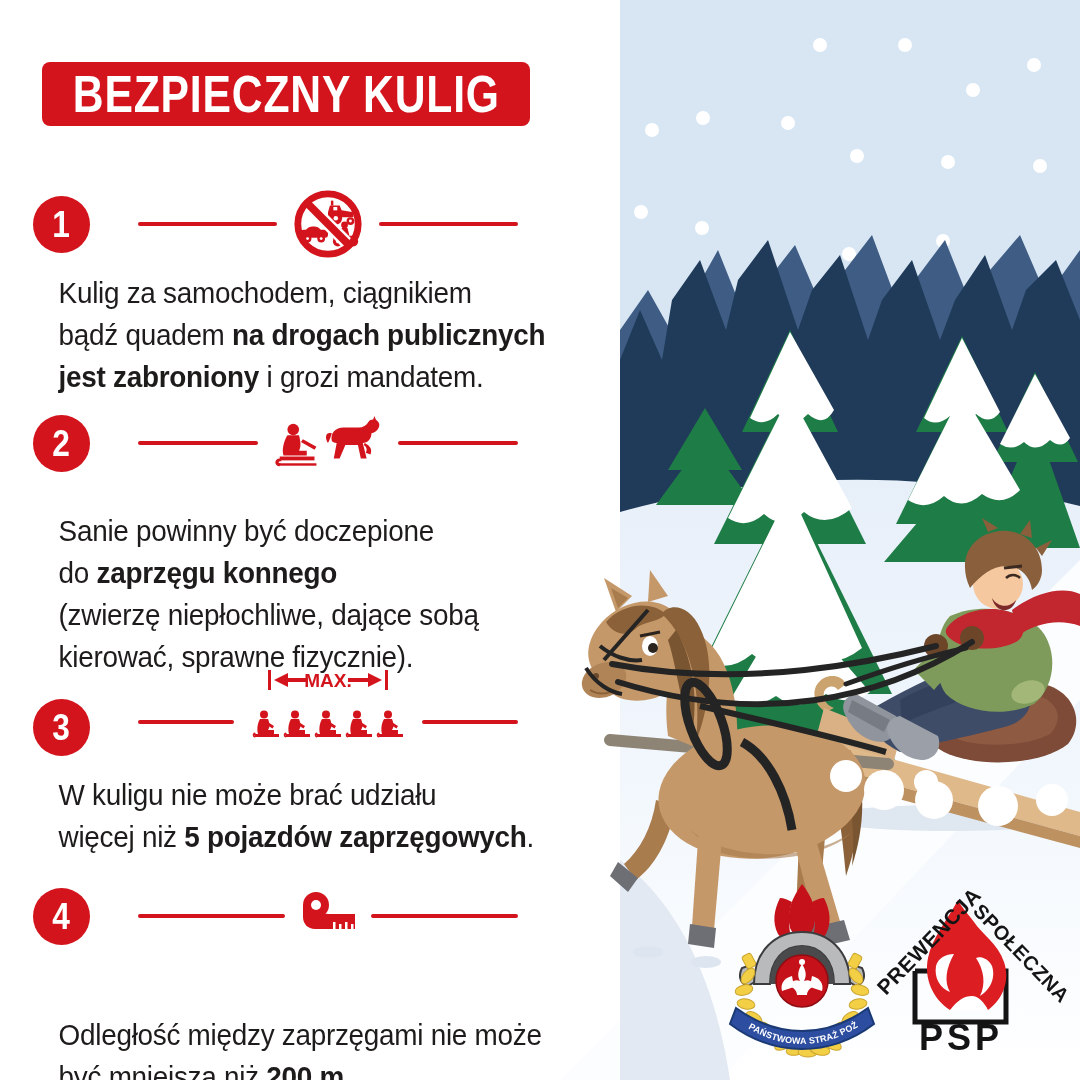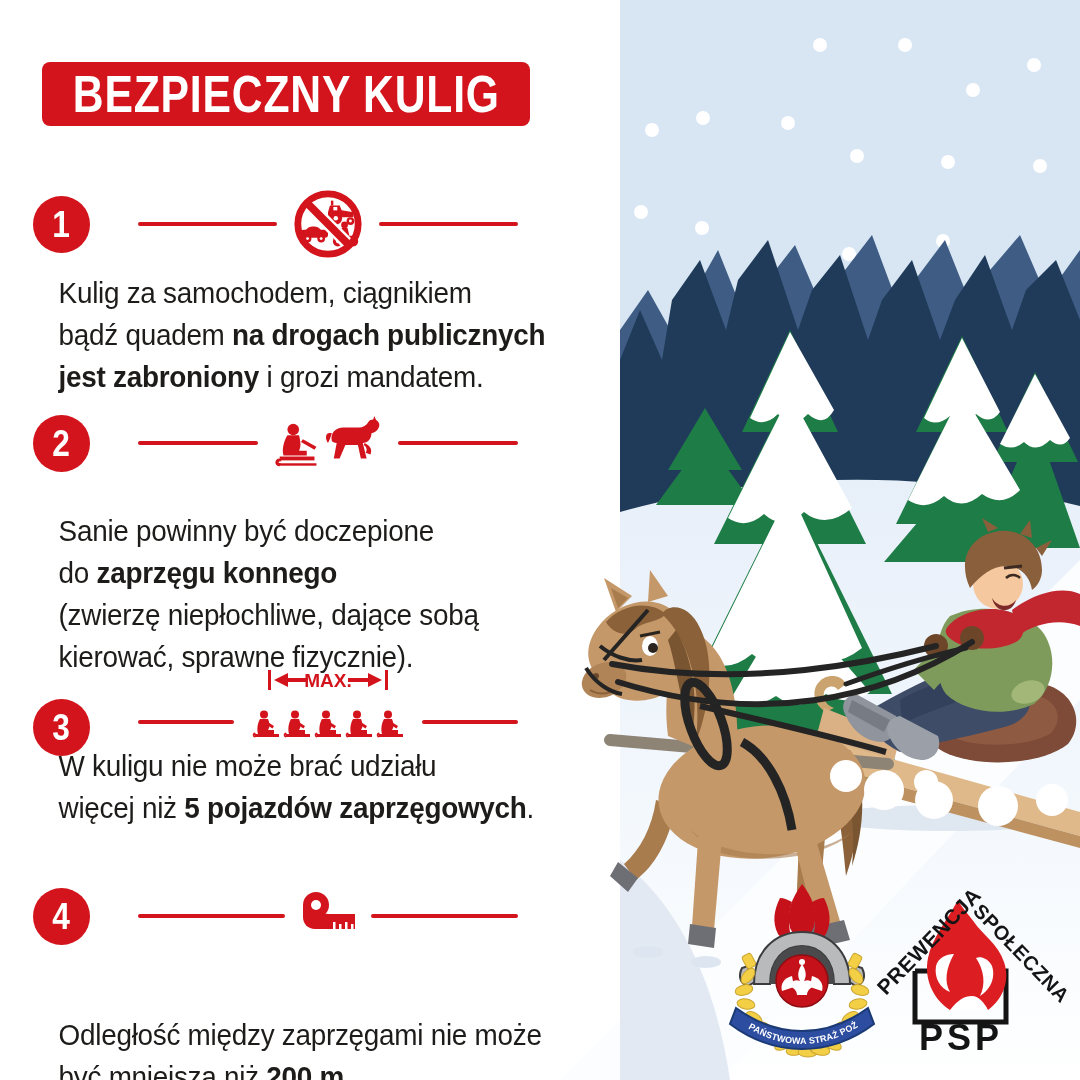--- a/index.html
+++ b/index.html
@@ -365,21 +365,21 @@
         <rect x="137" y="2" width="3" height="20"></rect>
         <use href="#sledder" x="4" y="42"></use>
           <use href="#sledder" x="35" y="42"></use>
         <use href="#sledder" x="66" y="42"></use>
           <use href="#sledder" x="97" y="42"></use>
         <use href="#sledder" x="128" y="42"></use>
       </g>
     </svg>
     <span class="dl"></span>
   </div>
-  <div class="txt" style="top:745px">
+  <div class="txt" style="top:774px">
     <div class="tline"><span>W kuligu nie może brać udziału</span></div>
     <div class="tline"><span>więcej niż </span><span class="b">5 pojazdów zaprzęgowych</span><span>.</span></div>
   </div>
 
   <div class="badge" style="top:888px">
     <span>4</span>
   </div>
   <div class="divider" style="top:889px;height:54px">
     <span class="dl"></span>
     <svg class="ic" width="58" height="50" viewBox="0 0 58 50">

